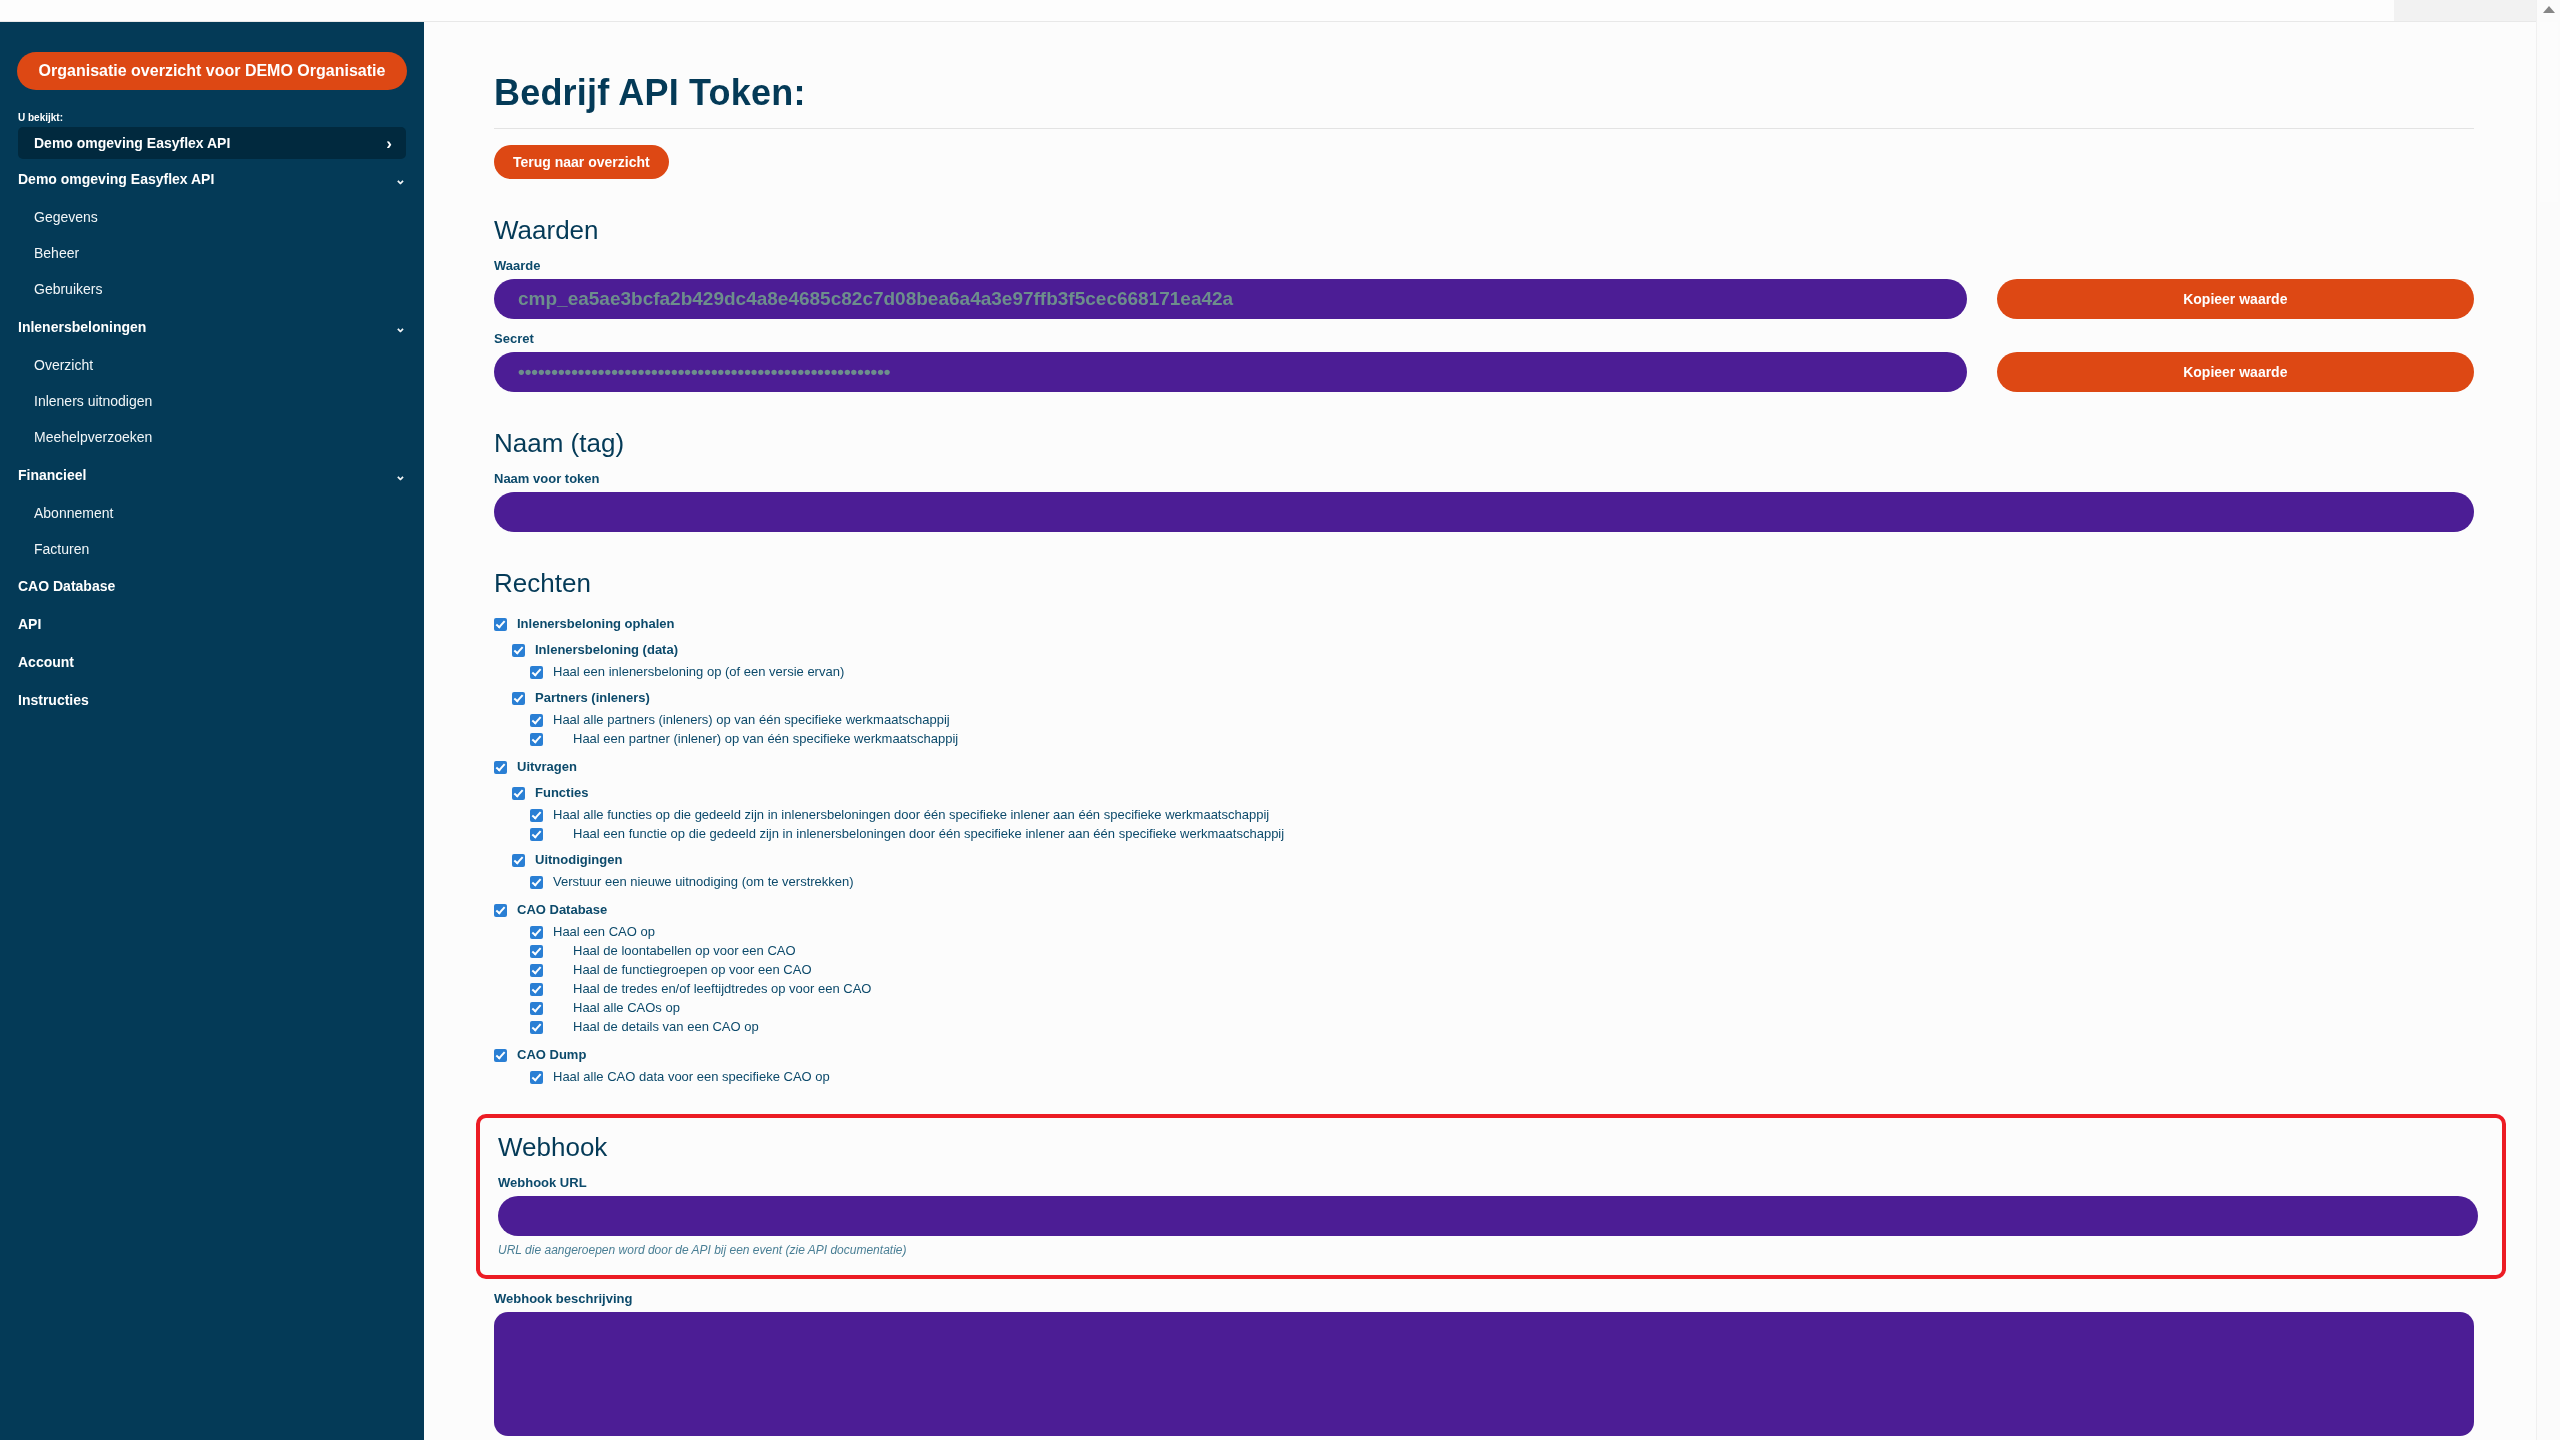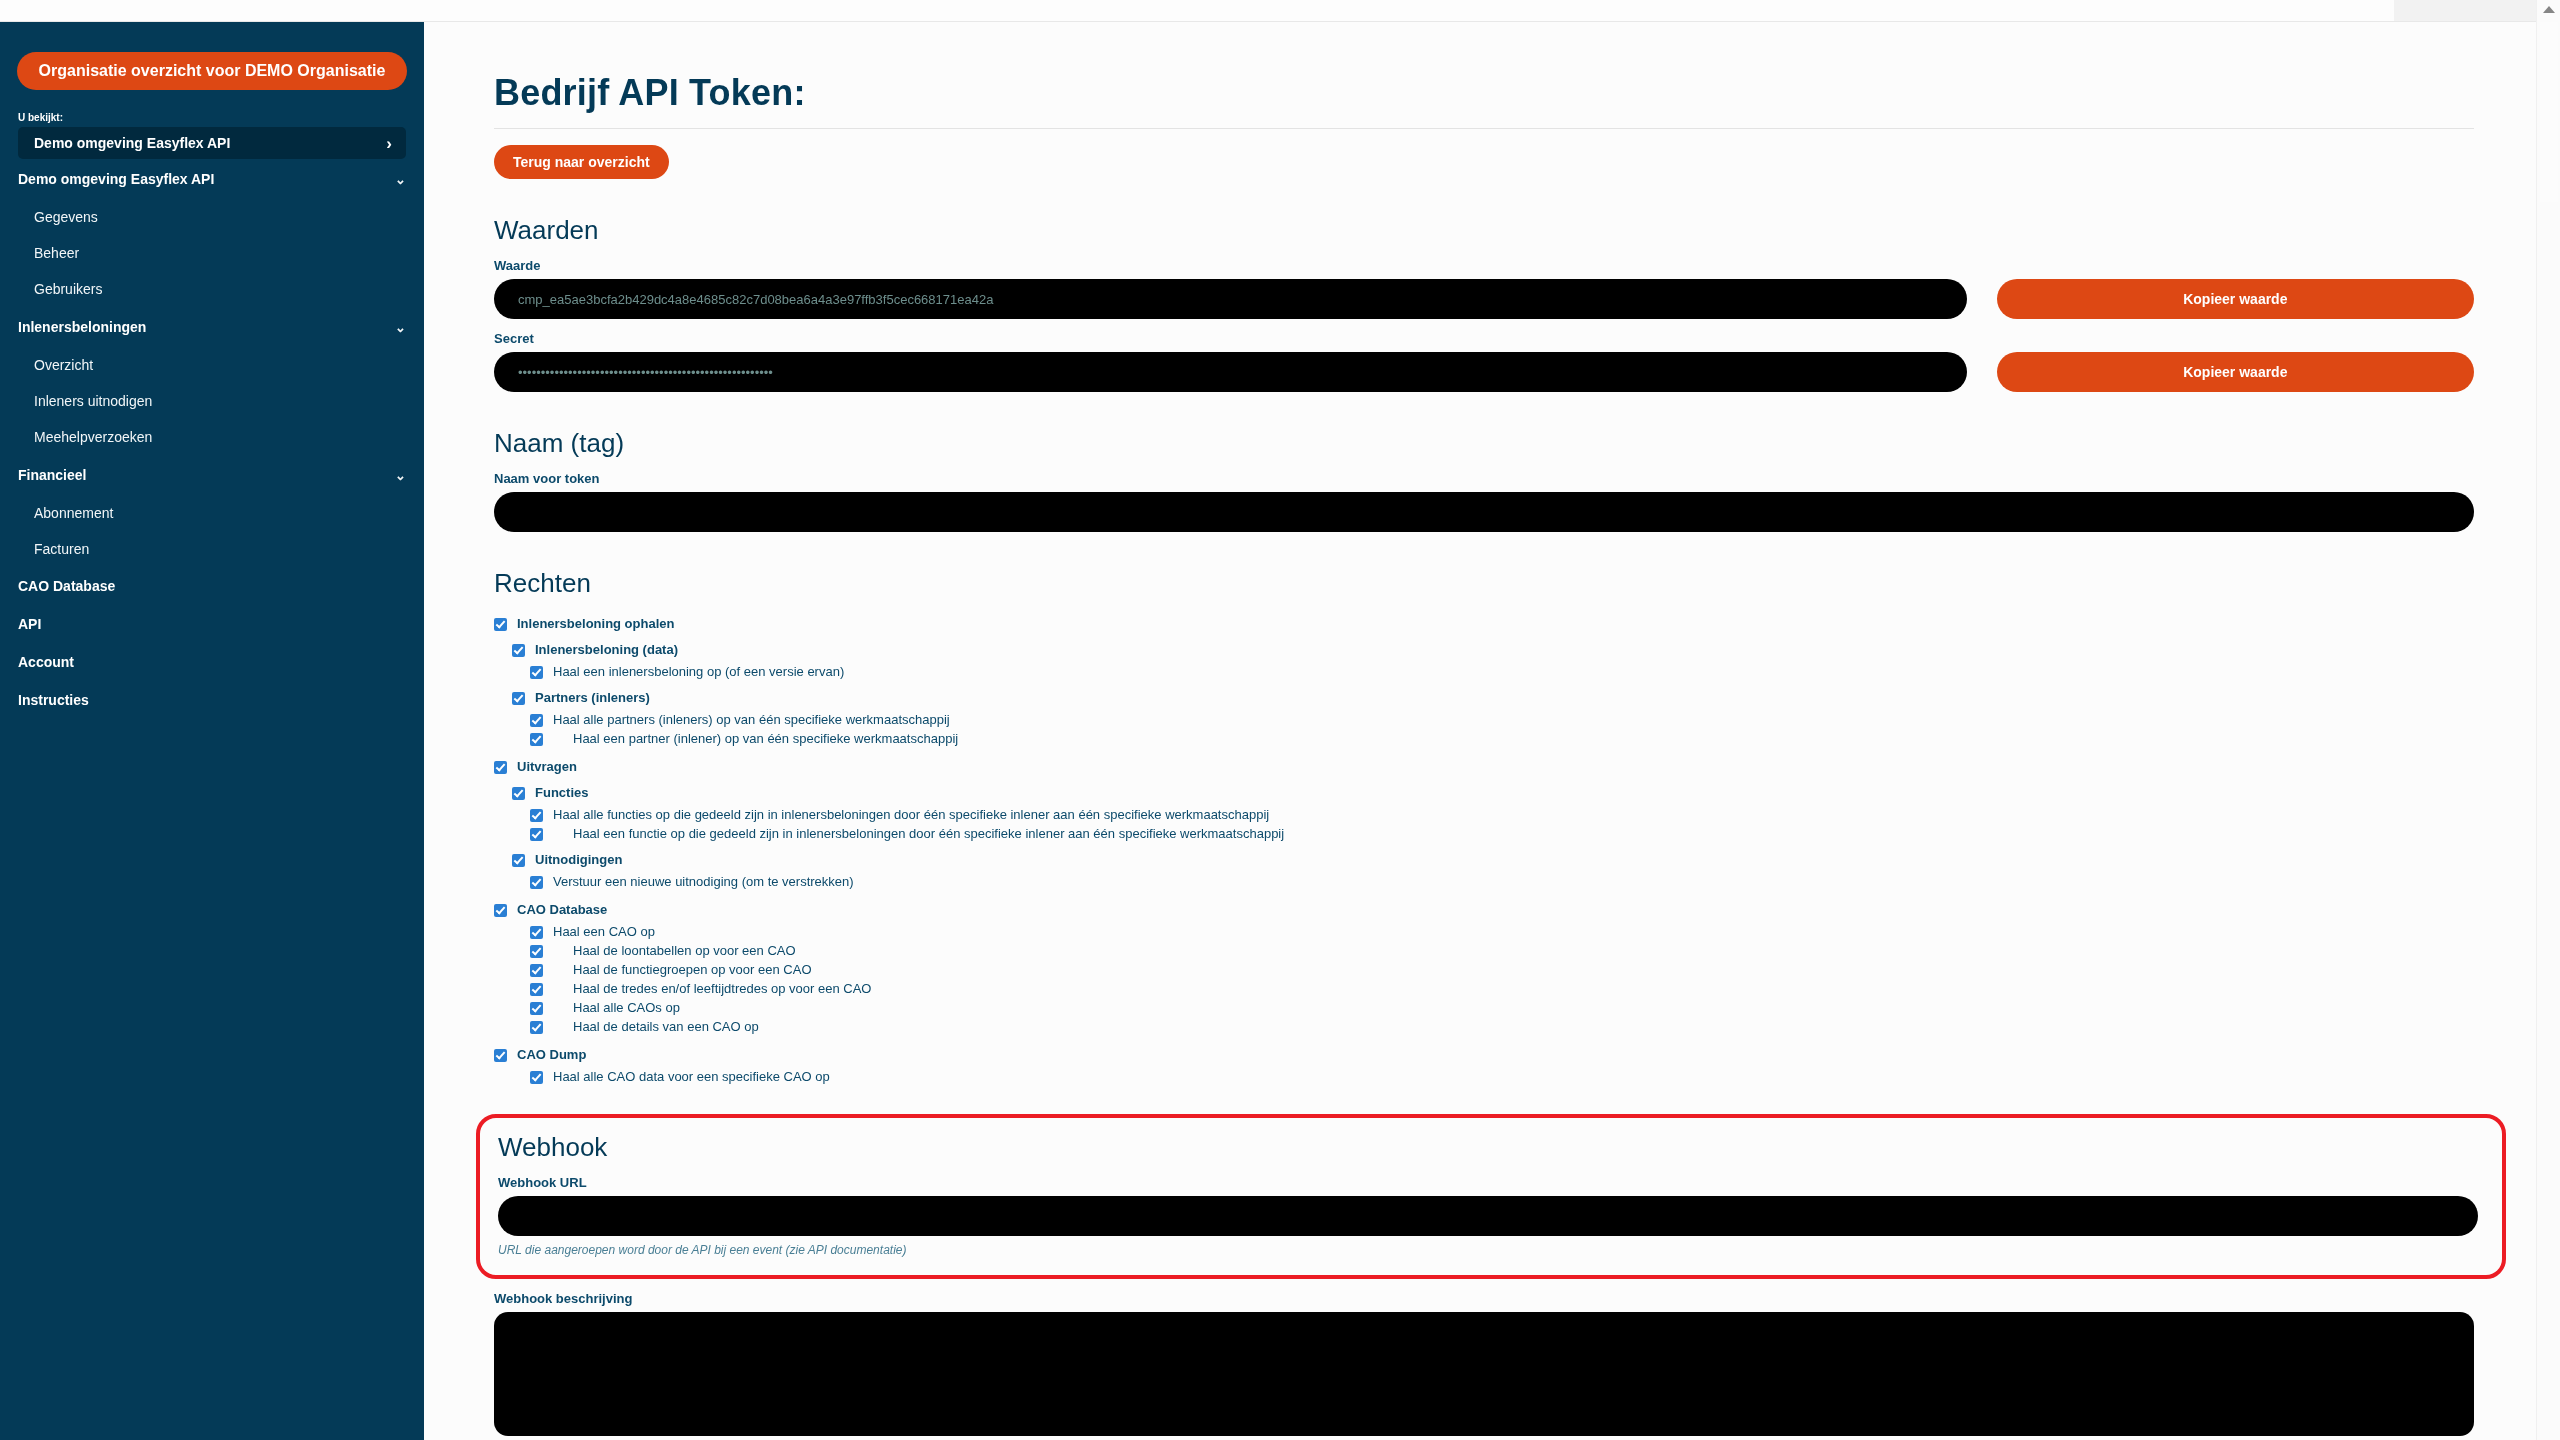--- a/index.html
+++ b/index.html
@@ -157,30 +157,31 @@
   }
   label.field-label {
     display: block;
     margin: 12px 0 6px 0;
     font-size: 13px;
     font-weight: bold;
     color: #0c4a6b;
   }
   input.tealfield, textarea.tealfield {
     display: block;
-    background: #000000;
+    background: #4c1d95;
     border: none;
     border-radius: 20px;
     width: 1493px;
     height: 40px;
     padding: 0 24px;
-    font-size: 13px;
+    font-size: 19px;
     color: #6d8e8c;
     font-family: "Liberation Sans", sans-serif;
     outline: none;
+    font-weight: bold;
   }
   input.tealfield.full, textarea.tealfield.full { width: 1980px; }
   .row-with-copy { display: flex; align-items: center; gap: 0; }
   .copy-button {
     margin-left: 30px;
     background: #dd4814;
     color: #fff;
     border: none; border-radius: 20px;
     width: 484px; height: 40px;
     font-size: 14px; font-weight: bold;
@@ -222,21 +223,21 @@
   .perm.lvl2 { margin-left: 36px; margin-top: 8px; }
   .perm.lvl2.tight { margin-top: 5px; gap: 20px; }
   .perm.lvl0 .plabel { font-weight: bold; }
   .perm.lvl1 .plabel { font-weight: bold; }
 
   
   #webhook-block {
     position: relative;
     margin-top: 30px;
     border: 4px solid #ec1c24;
-    border-radius: 20px;
+    border-radius: 10px;
     padding: 10px 18px 18px 18px;
     margin-left: -18px;
     width: 2030px;
   }
   #webhook-block h2.section-title { margin-top: 4px; }
   .help-text {
     display: block;
     margin-top: 7px;
     font-size: 12px;
     font-style: italic;

